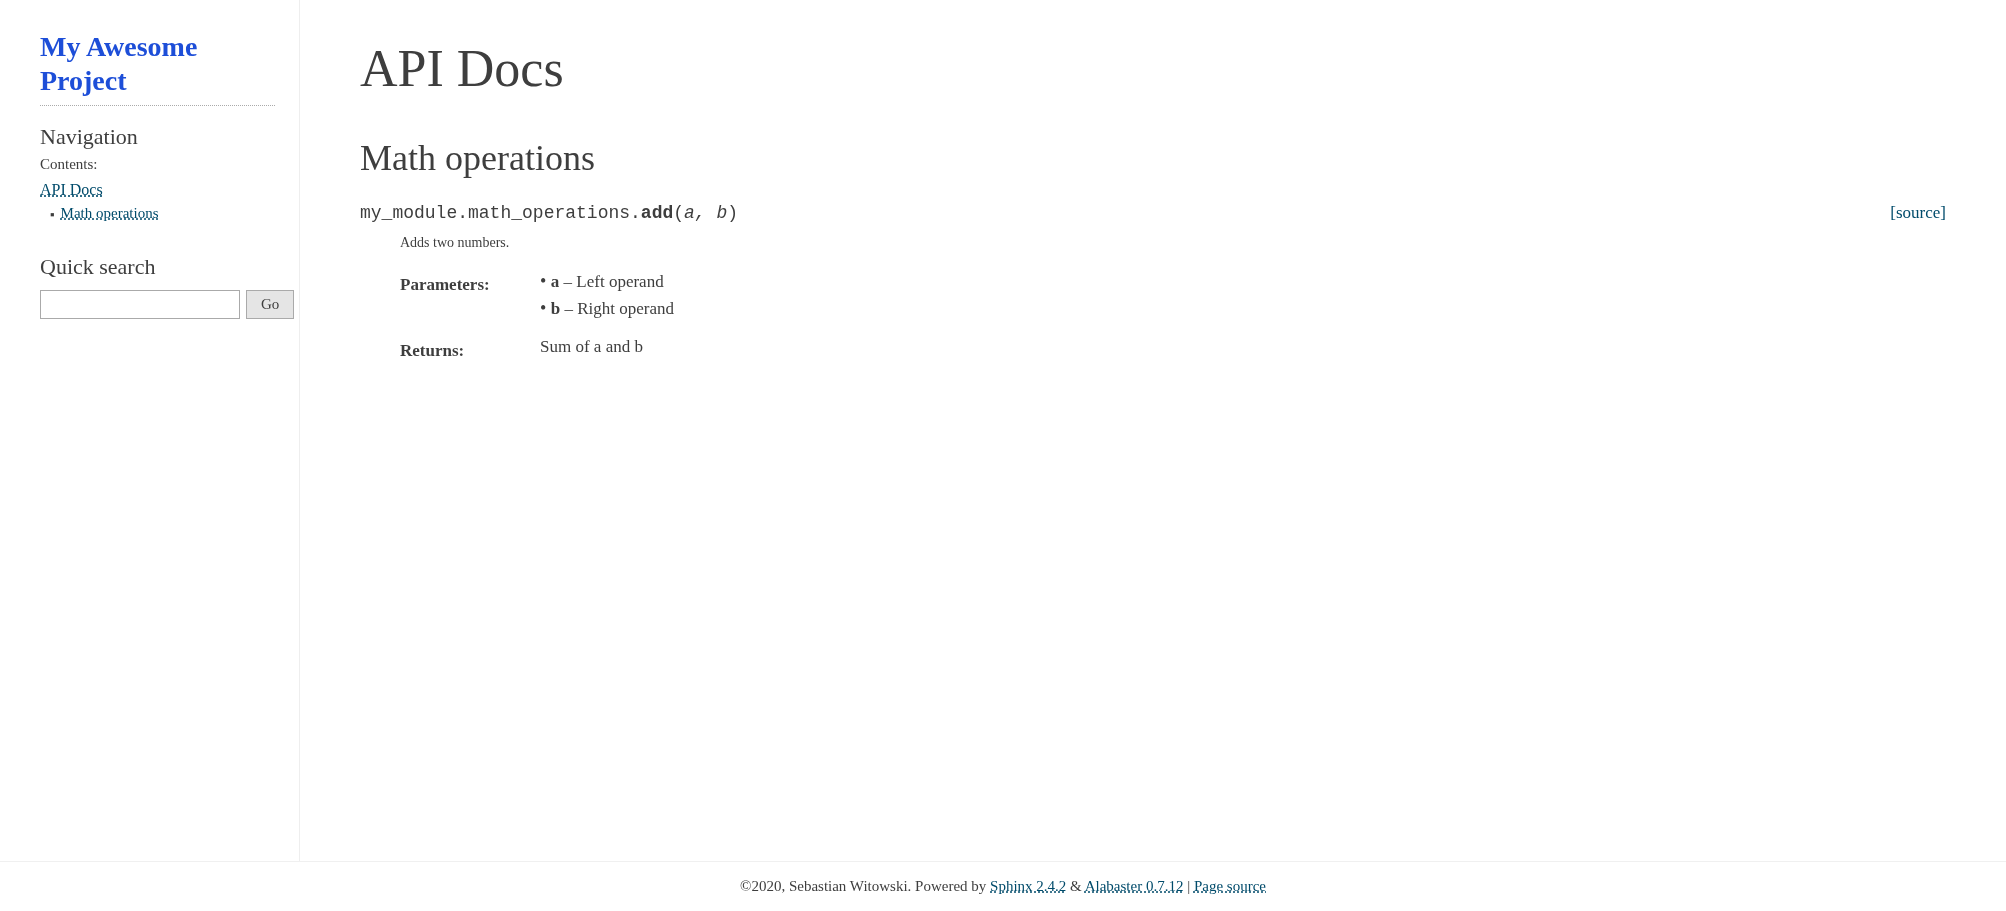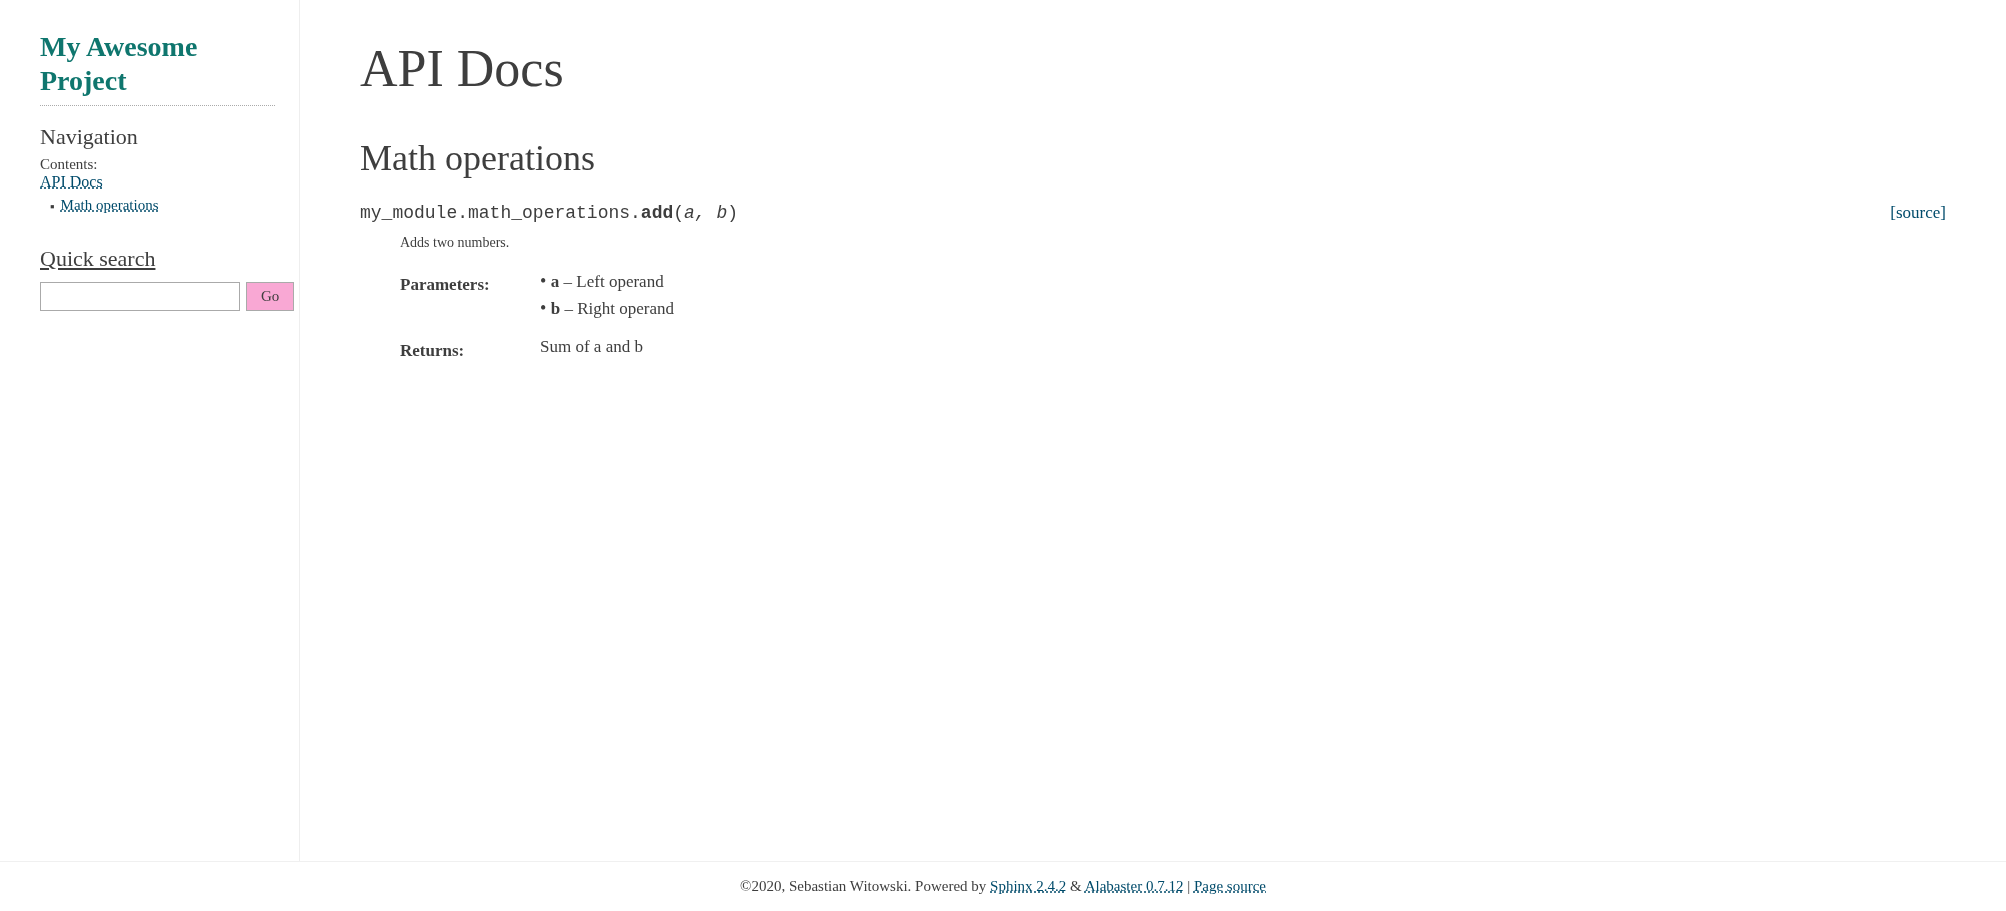--- a/index.html
+++ b/index.html
@@ -30,35 +30,35 @@
       font-size: 28px;
       font-weight: bold;
       color: #3e3e3e;
       line-height: 1.2;
       border-bottom: 1px dotted #aaa;
       padding-bottom: 8px;
       margin-bottom: 18px;
     }
 
     #sidebar .project-title a {
-      color: #0f766e;
+      color: #1d4ed8;
       text-decoration: none;
     }
 
     #sidebar .navigation-heading {
       font-size: 22px;
       font-weight: normal;
       color: #3e3e3e;
       margin-bottom: 6px;
     }
 
     #sidebar .contents-label {
       font-size: 15px;
       color: #3e3e3e;
-      margin-bottom: 0;
+      margin-bottom: 8px;
     }
 
     #sidebar .nav-link {
       display: block;
       color: #004B6B;
       text-decoration: underline;
       font-size: 16px;
       margin-bottom: 6px;
       text-decoration-style: dotted;
     }
@@ -83,41 +83,40 @@
       text-decoration: underline;
       text-decoration-style: dotted;
       font-size: 15px;
     }
 
     #sidebar .quick-search-heading {
       font-size: 22px;
       font-weight: normal;
       margin-top: 28px;
       margin-bottom: 10px;
-      text-decoration: underline;
     }
 
     #sidebar .search-row {
       display: flex;
       align-items: center;
       gap: 6px;
     }
 
     #sidebar .search-input {
       border: 1px solid #aaa;
       padding: 5px 8px;
       font-size: 15px;
       width: 200px;
       font-family: Georgia, serif;
     }
 
     #sidebar .search-btn {
       padding: 5px 14px;
       font-size: 15px;
-      background: #f9a8d4;
+      background: #e5e5e5;
       border: 1px solid #aaa;
       cursor: pointer;
       font-family: Georgia, serif;
       color: #3e3e3e;
     }
 
     
     #main {
       flex: 1;
       padding: 40px 60px 40px 60px;

